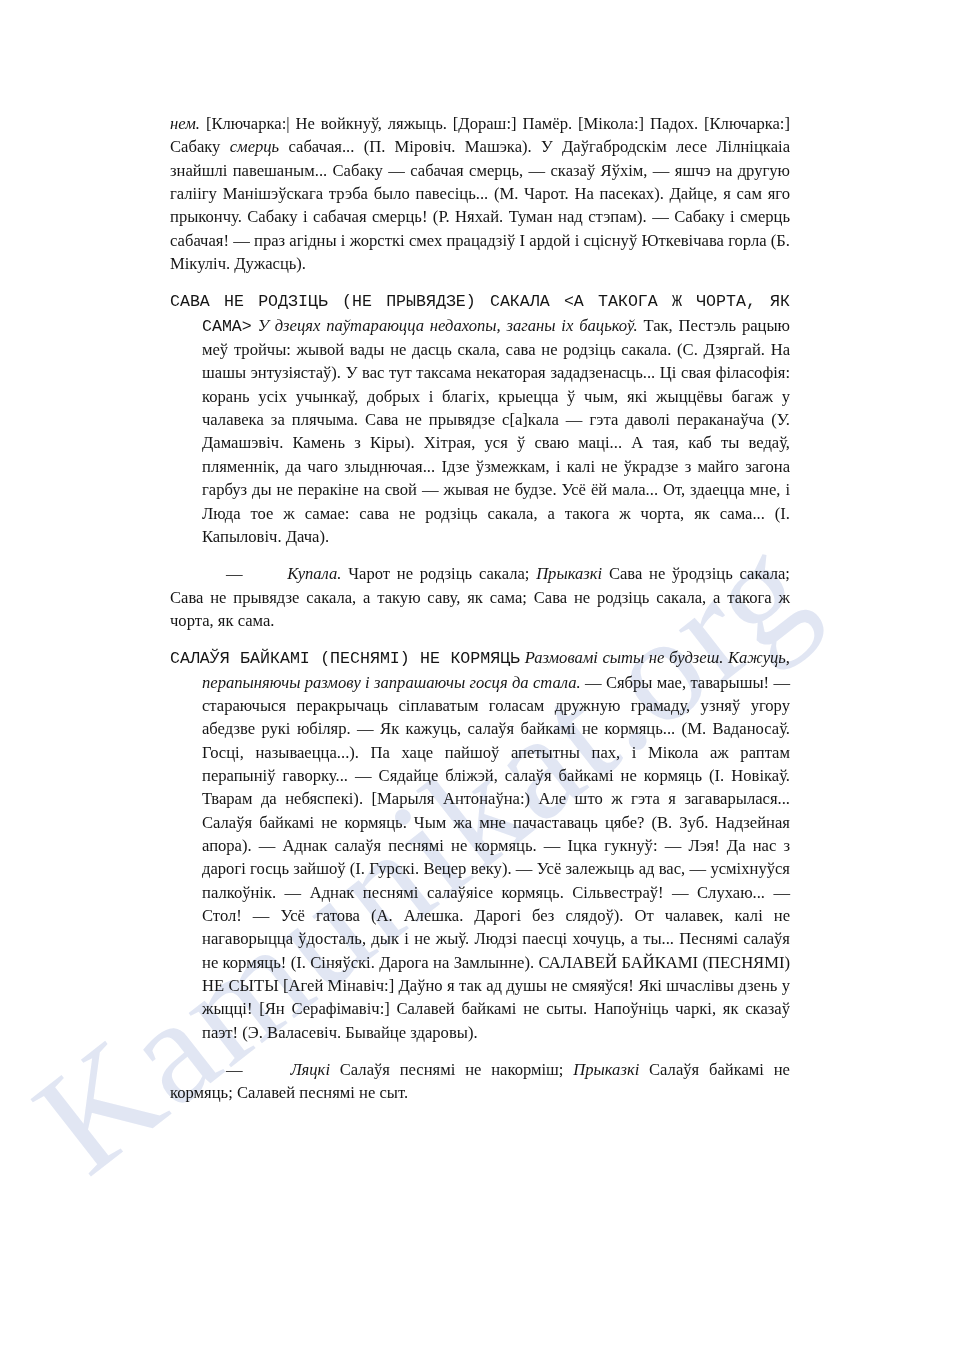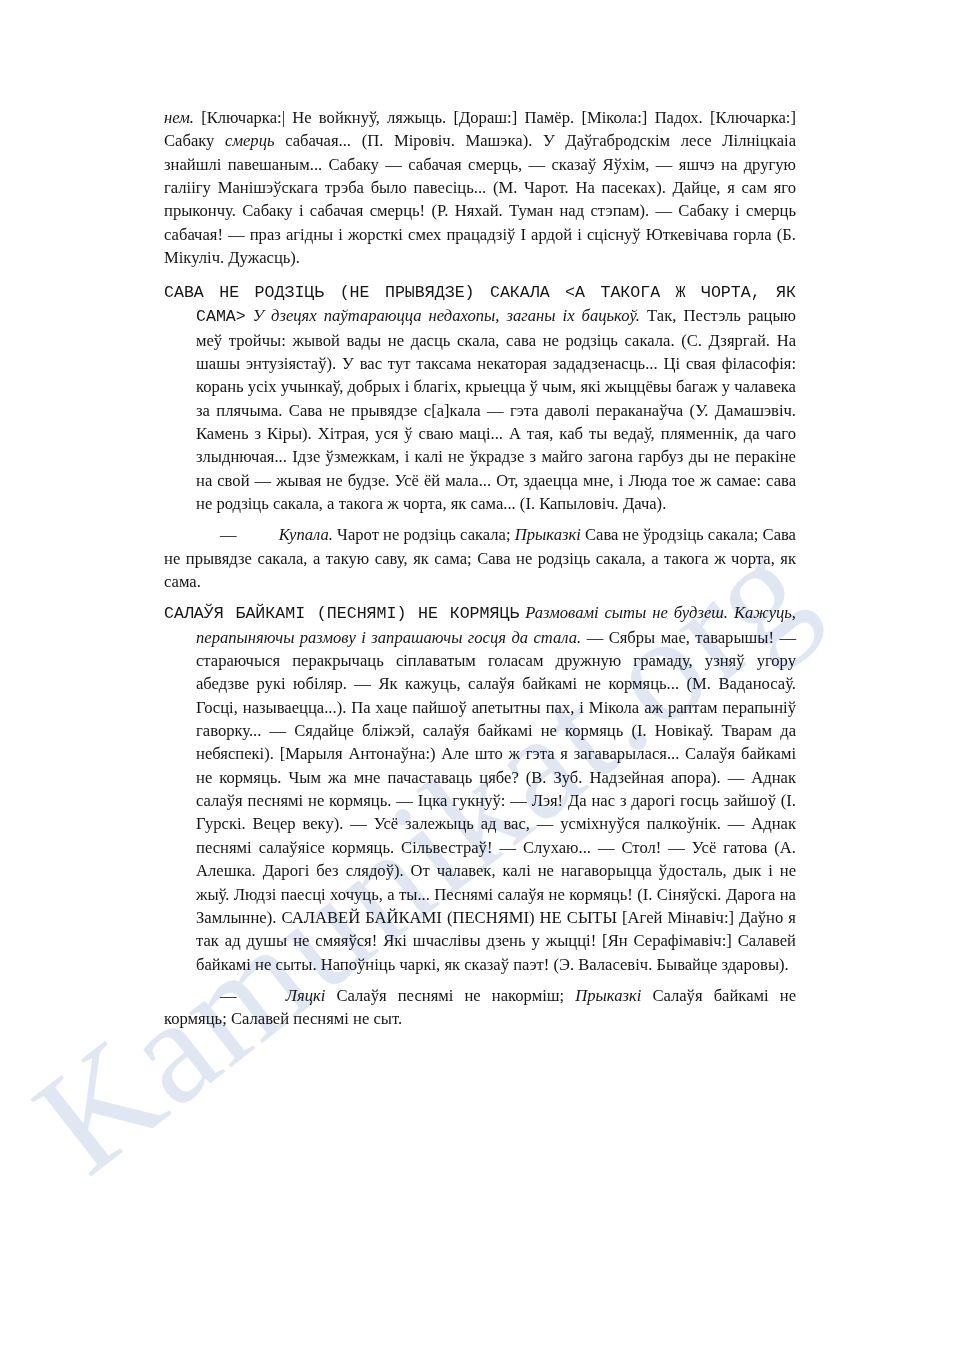--- a/index.html
+++ b/index.html
@@ -52,21 +52,21 @@
   }
 
   .column {
     position: absolute;
     left: 156px;
     top: 98px;
     width: 648px;
   }
 
   p {
-    margin: 8px;
+    margin: 14px;
     font-size: 16.6px;
     line-height: 23.35px;
     text-align: justify;
     text-justify: inter-word;
     -webkit-hyphens: none;
     hyphens: none;
   }
 
   
   .p-cont {               

